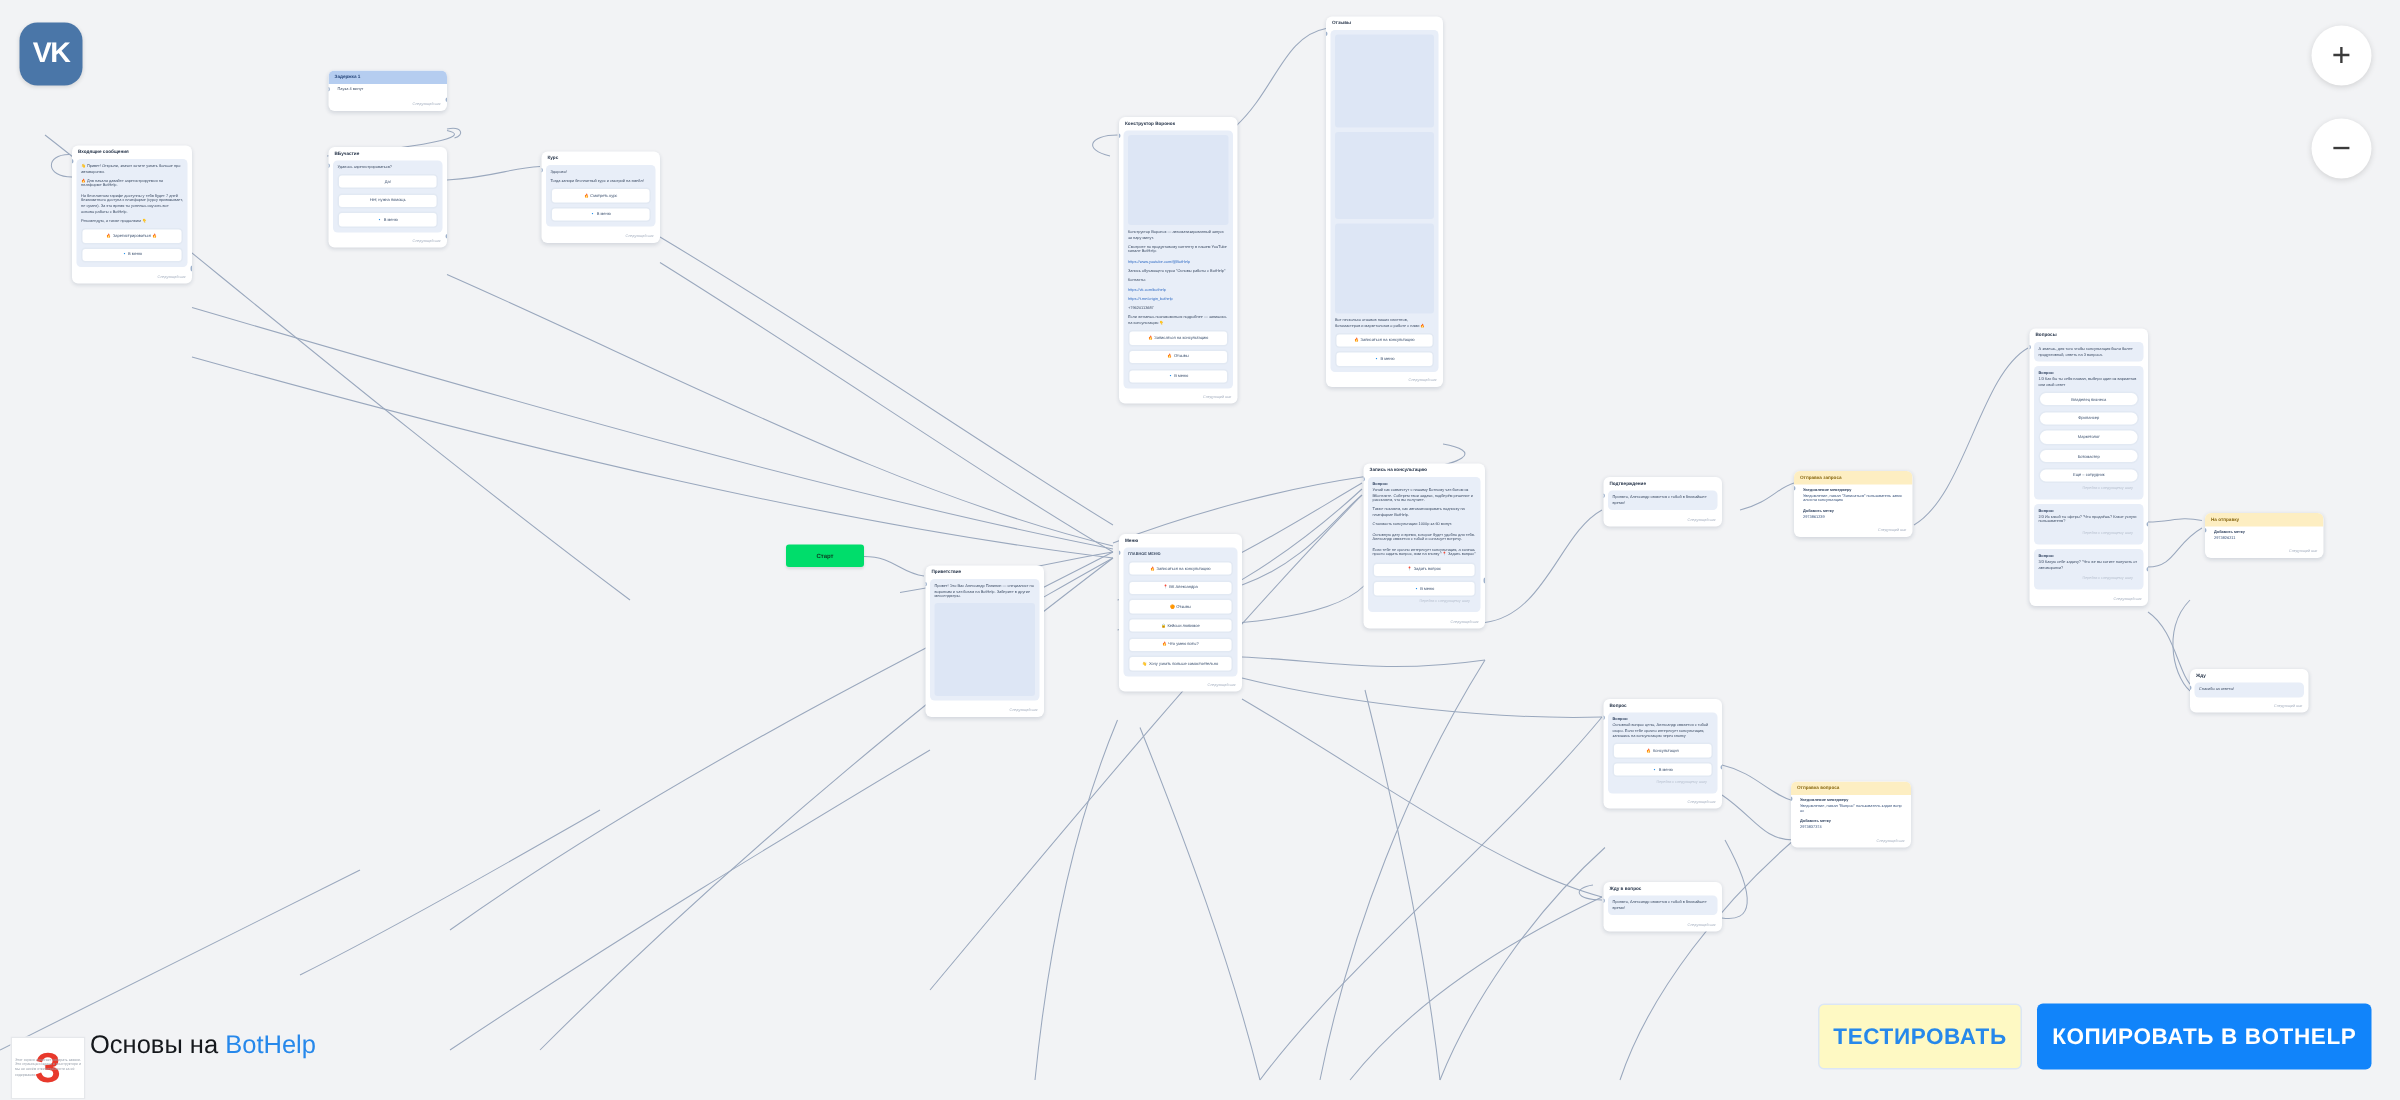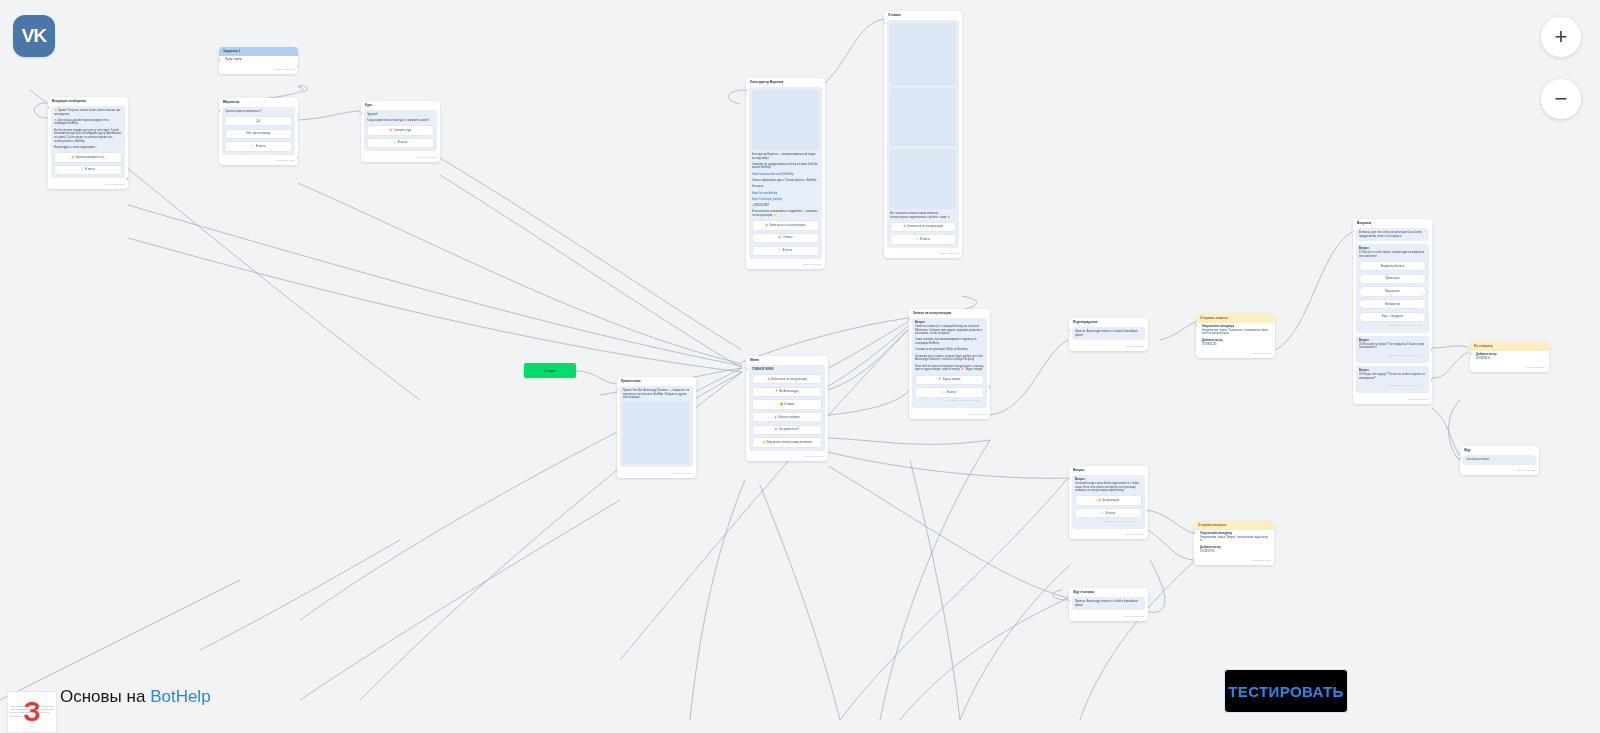--- a/index.html
+++ b/index.html
@@ -124,22 +124,22 @@
     font-size: 2.4px; color: #9aa2ad; line-height: 1.35;
   }
 
   .btn-test, .btn-copy {
     position: absolute; bottom: 20px; height: 44px;
     border-radius: 4px; font-size: 15px; font-weight: bold;
     letter-spacing: .4px; cursor: pointer;
     display: flex; align-items: center; justify-content: center;
   }
   .btn-test {
-    right: 252px; width: 124px;
-    background: #000000; color: #2688eb; border: 1px solid #dbe6f5;
+    right: 252px; width: 136px;
+    background: #fef9c3; color: #2688eb; border: 1px solid #dbe6f5;
   }
   .btn-copy {
     right: 19px; width: 223px;
     background: #1184fa; color: #fff; border: none;
   }
 </style>
 </head>
 <body>
 
 <div id="canvas">
@@ -471,14 +471,15 @@
   <div class="made-logo">
     <span class="mark">З</span>
     <span class="fine">Этот сервис помогает собирать заявки. Это страница создана в конструкторе и мы не несём ответственности за её содержание.</span>
   </div>
   <div class="made-by">
     <span>Основы на</span>
     <span class="brand">BotHelp</span>
   </div>
 
   <button class="btn-test">ТЕСТИРОВАТЬ</button>
+  <button class="btn-copy">КОПИРОВАТЬ В BOTHELP</button>
 
 </div>
 
 </body></html>

